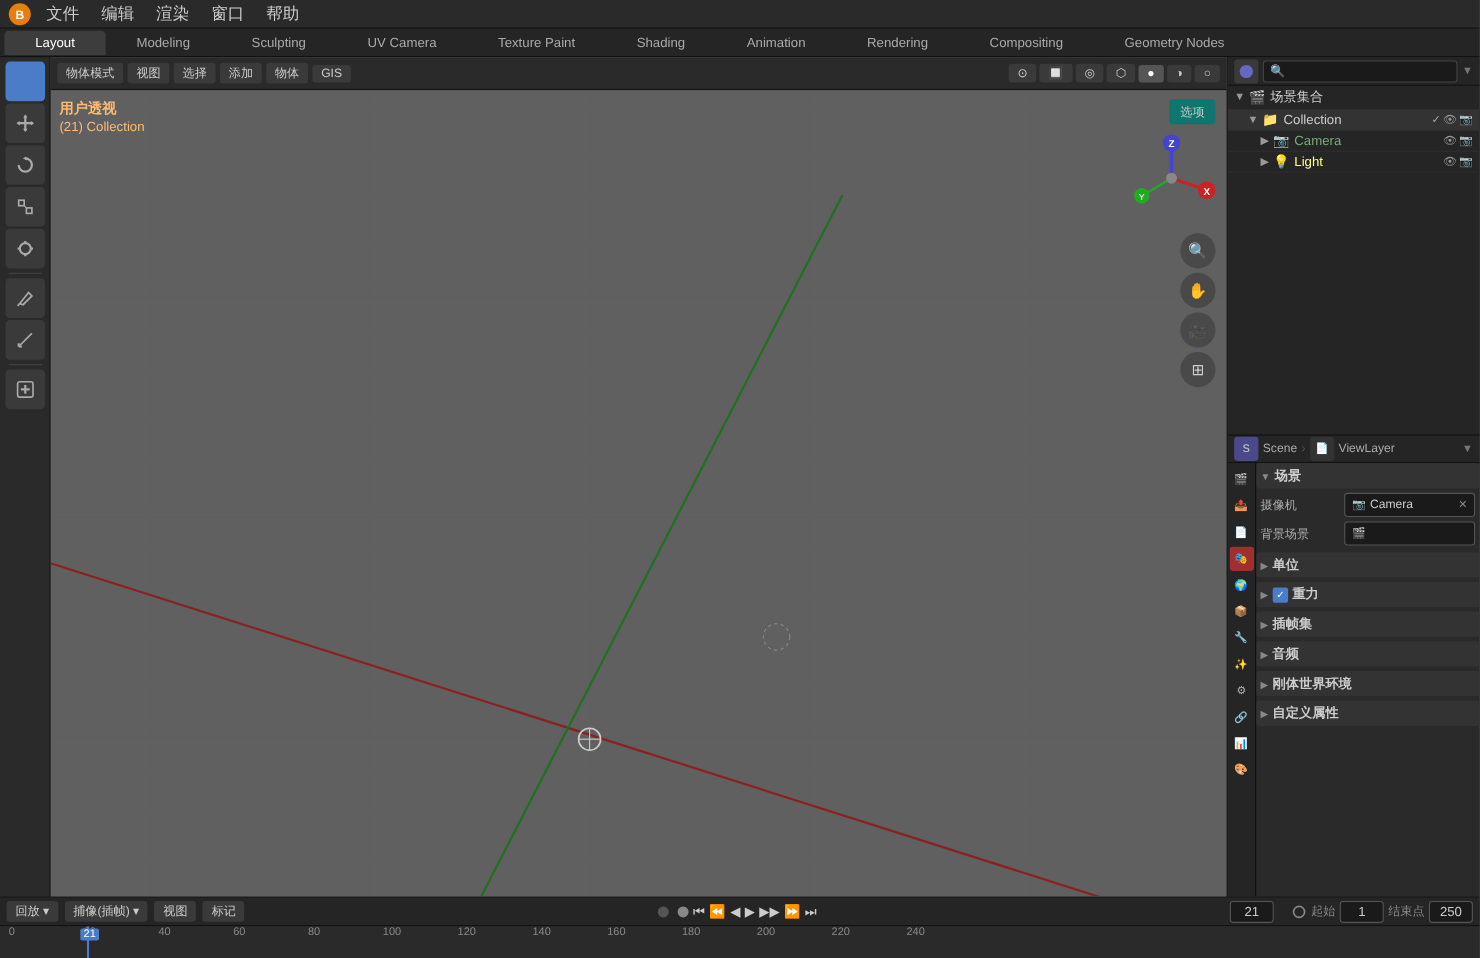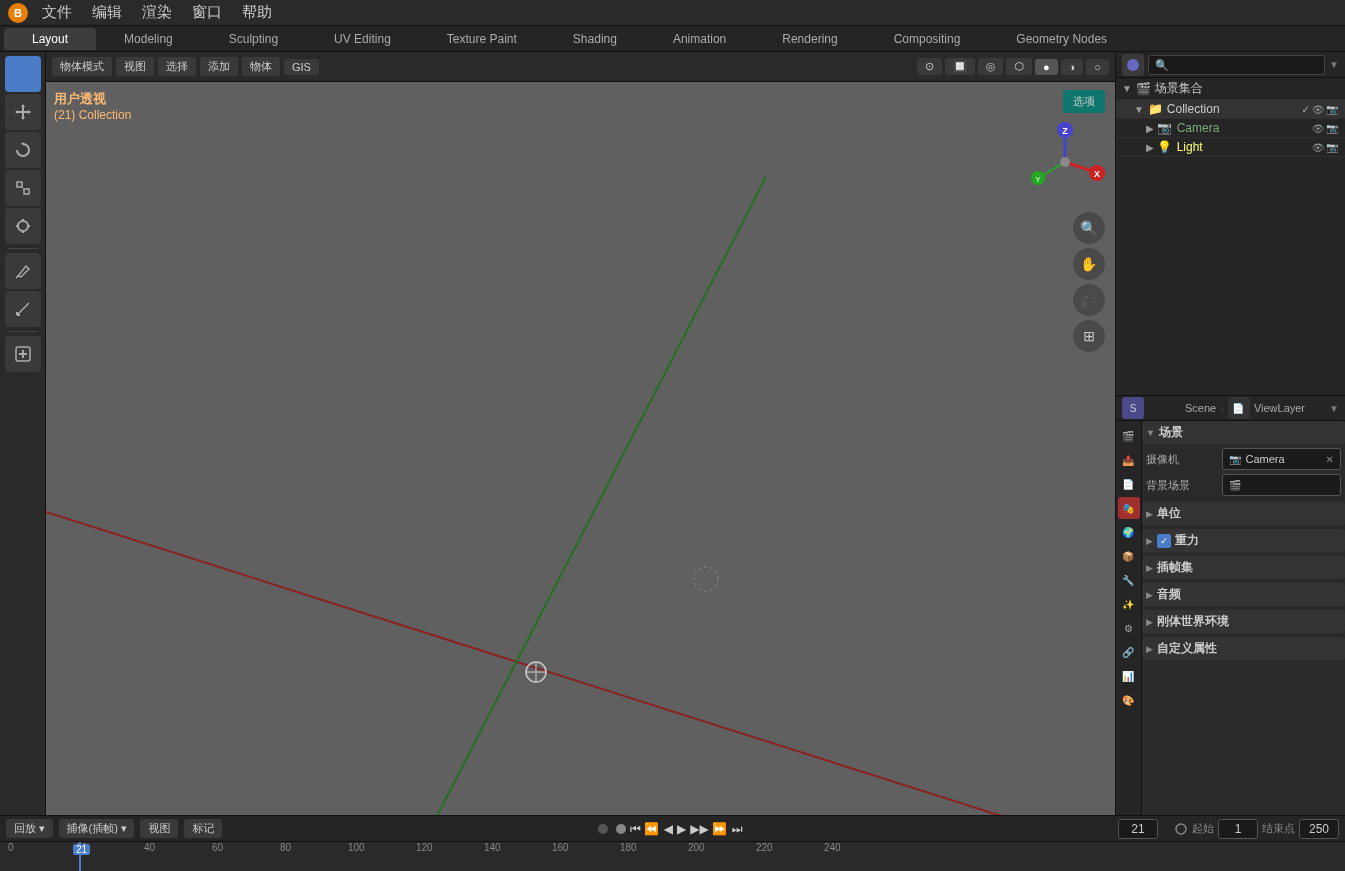--- a/index.html
+++ b/index.html
@@ -111,21 +111,21 @@
   <span class="top-menu-item">编辑</span>
   <span class="top-menu-item">渲染</span>
   <span class="top-menu-item">窗口</span>
   <span class="top-menu-item">帮助</span>
 </div>
 
 <div id="workspace-tabs">
   <div class="ws-tab active">Layout</div>
   <div class="ws-tab">Modeling</div>
   <div class="ws-tab">Sculpting</div>
-  <div class="ws-tab">UV Editing</div>
+  <div class="ws-tab">UV Camera</div>
   <div class="ws-tab">Texture Paint</div>
   <div class="ws-tab">Shading</div>
   <div class="ws-tab">Animation</div>
   <div class="ws-tab">Rendering</div>
   <div class="ws-tab">Compositing</div>
   <div class="ws-tab">Geometry Nodes</div>
 </div>
 
 <div id="main-layout">
 
@@ -327,21 +327,21 @@
           <span class="item-icon">👁</span>
           <span class="item-icon">📷</span>
         </div>
       </div>
     </div>
 
     <div id="right-lower">
 
       <div style="display:flex;align-items:center;height:26px;background:#252525;padding:0 6px;gap:4px;border-top:1px solid #111;border-bottom:1px solid #111;">
         <div class="panel-icon-btn" style="background:#4a4a8a;">S</div>
-        <span style="font-size:11px;color:#aaa;margin-left:37px;">Scene</span>
+        <span style="font-size:11px;color:#aaa;">Scene</span>
         <span style="font-size:11px;color:#555;">›</span>
         <div class="panel-icon-btn" style="background:#333;">📄</div>
         <span style="font-size:11px;color:#aaa;">ViewLayer</span>
         <div style="flex:1"></div>
         <div style="font-size:10px;color:#777;cursor:pointer">▼</div>
       </div>
 
       <div id="props-inner">
 
         <div id="props-side-tabs">

